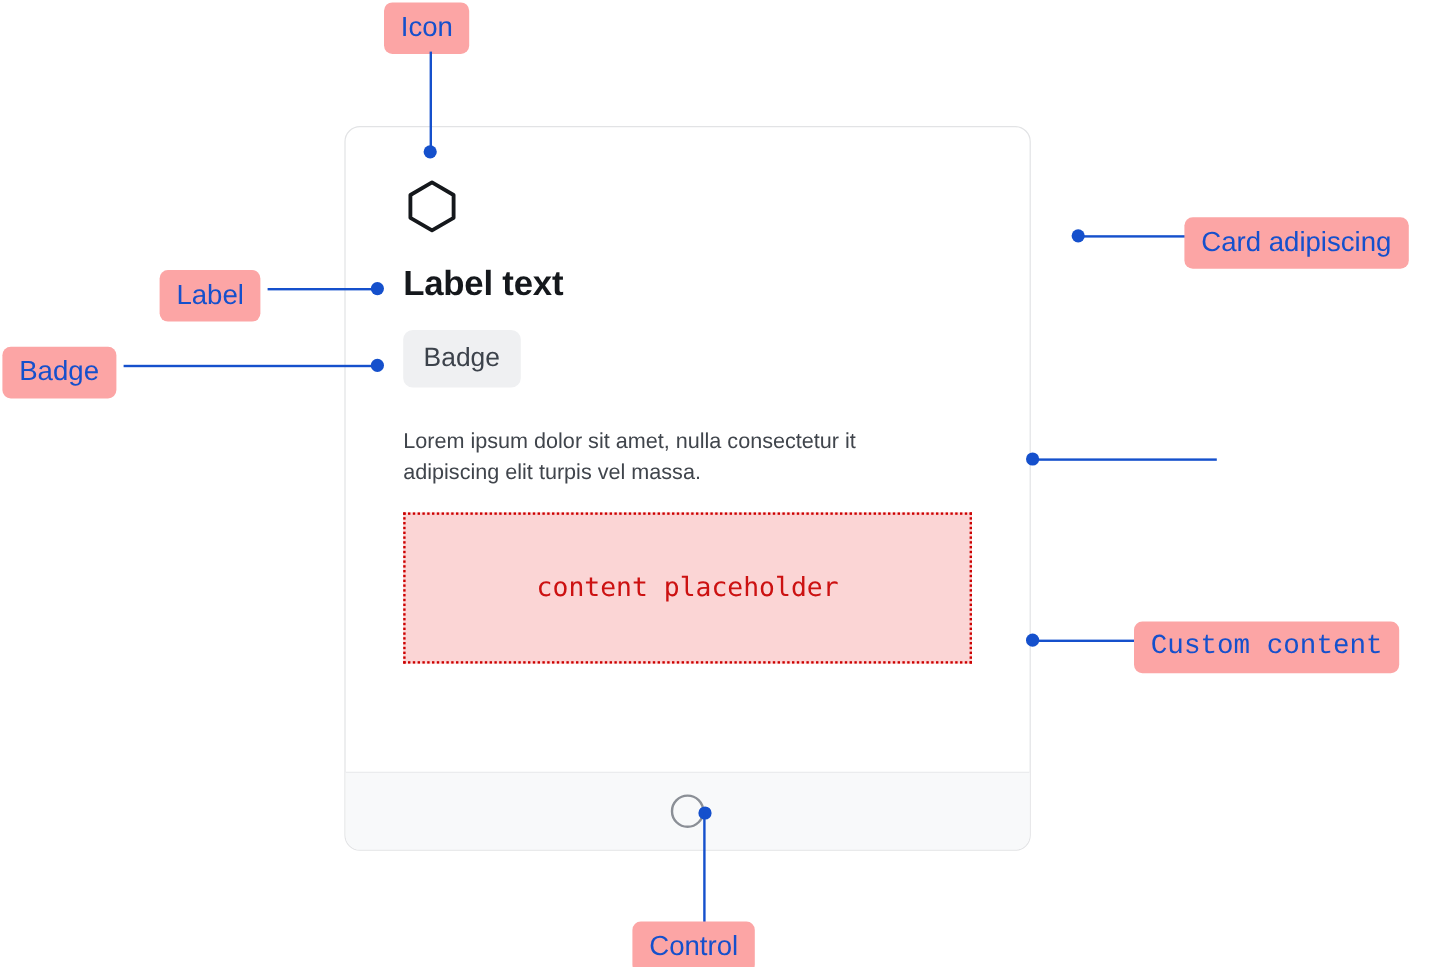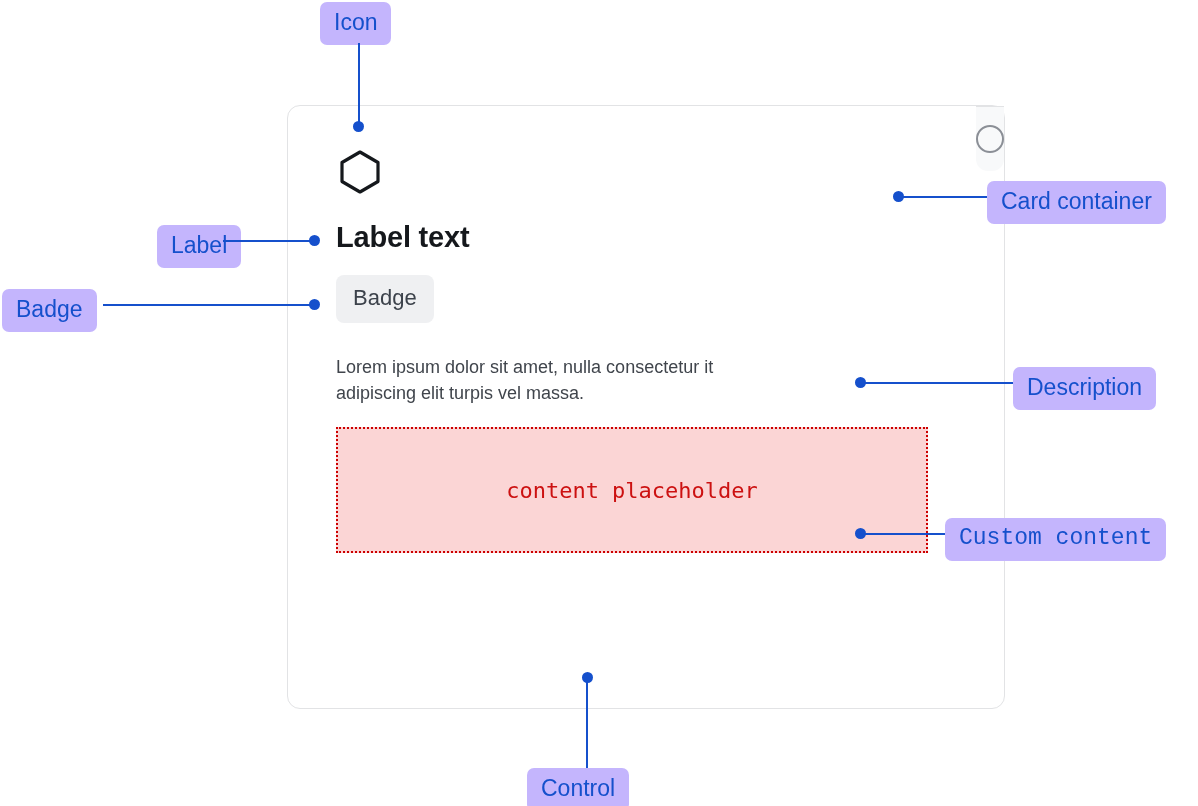--- a/index.html
+++ b/index.html
@@ -15,21 +15,21 @@
     position: relative;
     width: 1198px;
     height: 806px;
     overflow: hidden;
     background: #ffffff;
   }
 
   
   .callout {
     position: absolute;
-    background: #c4b5fd;
+    background: #fca5a5;
     color: #1550cc;
     border-radius: 7px;
     font-size: 23px;
     line-height: 1;
     padding: 9px 14px 11px 14px;
     white-space: nowrap;
     font-family: "Liberation Sans", sans-serif;
   }
   .leader {
     position: absolute;
@@ -43,28 +43,28 @@
     height: 11px;
     border-radius: 50%;
     background: #1550cc;
   }
 
   
   .card {
     position: absolute;
     left: 287px;
     top: 105px;
-    width: 718px;
+    width: 572px;
     height: 604px;
     background: #ffffff;
     border: 1px solid #e2e3e5;
     border-radius: 13px;
     box-sizing: border-box;
     display: flex;
-    flex-direction: row;
+    flex-direction: column;
   }
   .card-body {
     flex: 1 1 auto;
     padding: 42px 48px 0 48px;
     box-sizing: border-box;
   }
   .card-icon {
     width: 48px;
     height: 48px;
     display: block;
@@ -153,33 +153,32 @@
       <div class="control-knob"></div>
     </div>
   </div>
 
   <div class="callout" style="left:320px; top:2px;">Icon</div>
   <div class="leader v" style="left:358px; top:43px; height:84px;"></div>
   <div class="dot" style="left:353px; top:121px;"></div>
 
   <div class="dot" style="left:893px; top:191px;"></div>
   <div class="leader h" style="left:898px; top:196px; width:90px;"></div>
-  <div class="callout" style="left:987px; top:181px;">Card container</div>
+  <div class="callout" style="left:987px; top:181px;">Card adipiscing</div>
 
-  <div class="callout" style="left:133px; top:225px;margin-left:24px;">Label</div>
+  <div class="callout" style="left:133px; top:225px;">Label</div>
   <div class="leader h" style="left:223px; top:240px; width:92px;"></div>
   <div class="dot" style="left:309px; top:235px;"></div>
 
   <div class="callout" style="left:2px; top:289px;">Badge</div>
   <div class="leader h" style="left:103px; top:304px; width:212px;"></div>
   <div class="dot" style="left:309px; top:299px;"></div>
 
   <div class="dot" style="left:855px; top:377px;"></div>
   <div class="leader h" style="left:860px; top:382px; width:154px;"></div>
-  <div class="callout" style="left:1013px; top:367px;">Description</div>
 
   <div class="dot" style="left:855px; top:528px;"></div>
   <div class="leader h" style="left:860px; top:533px; width:86px;"></div>
   <div class="callout" style="left:945px; top:518px;font-family:Liberation Mono, monospace;">Custom content</div>
 
   <div class="dot" style="left:582px; top:672px;"></div>
   <div class="leader v" style="left:586px; top:677px; height:92px;"></div>
   <div class="callout" style="left:527px; top:768px;">Control</div>
 
 </div>

